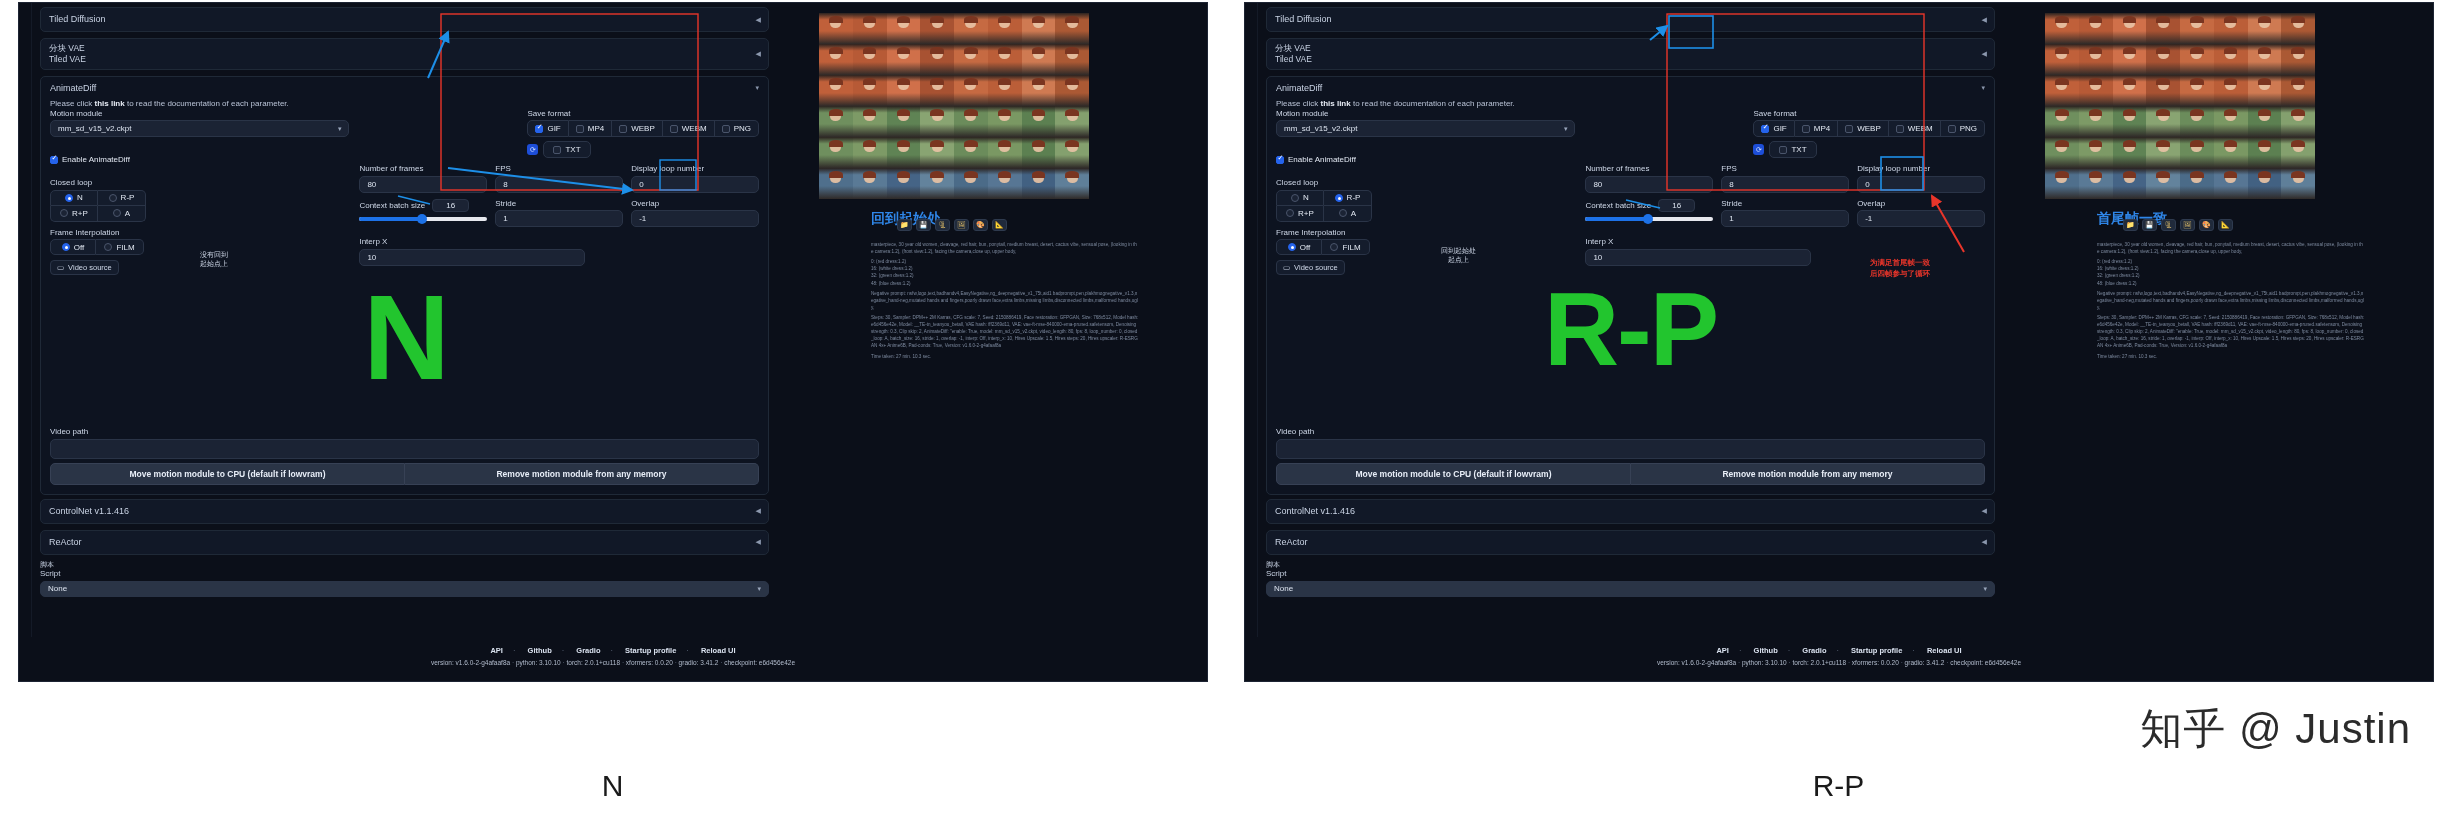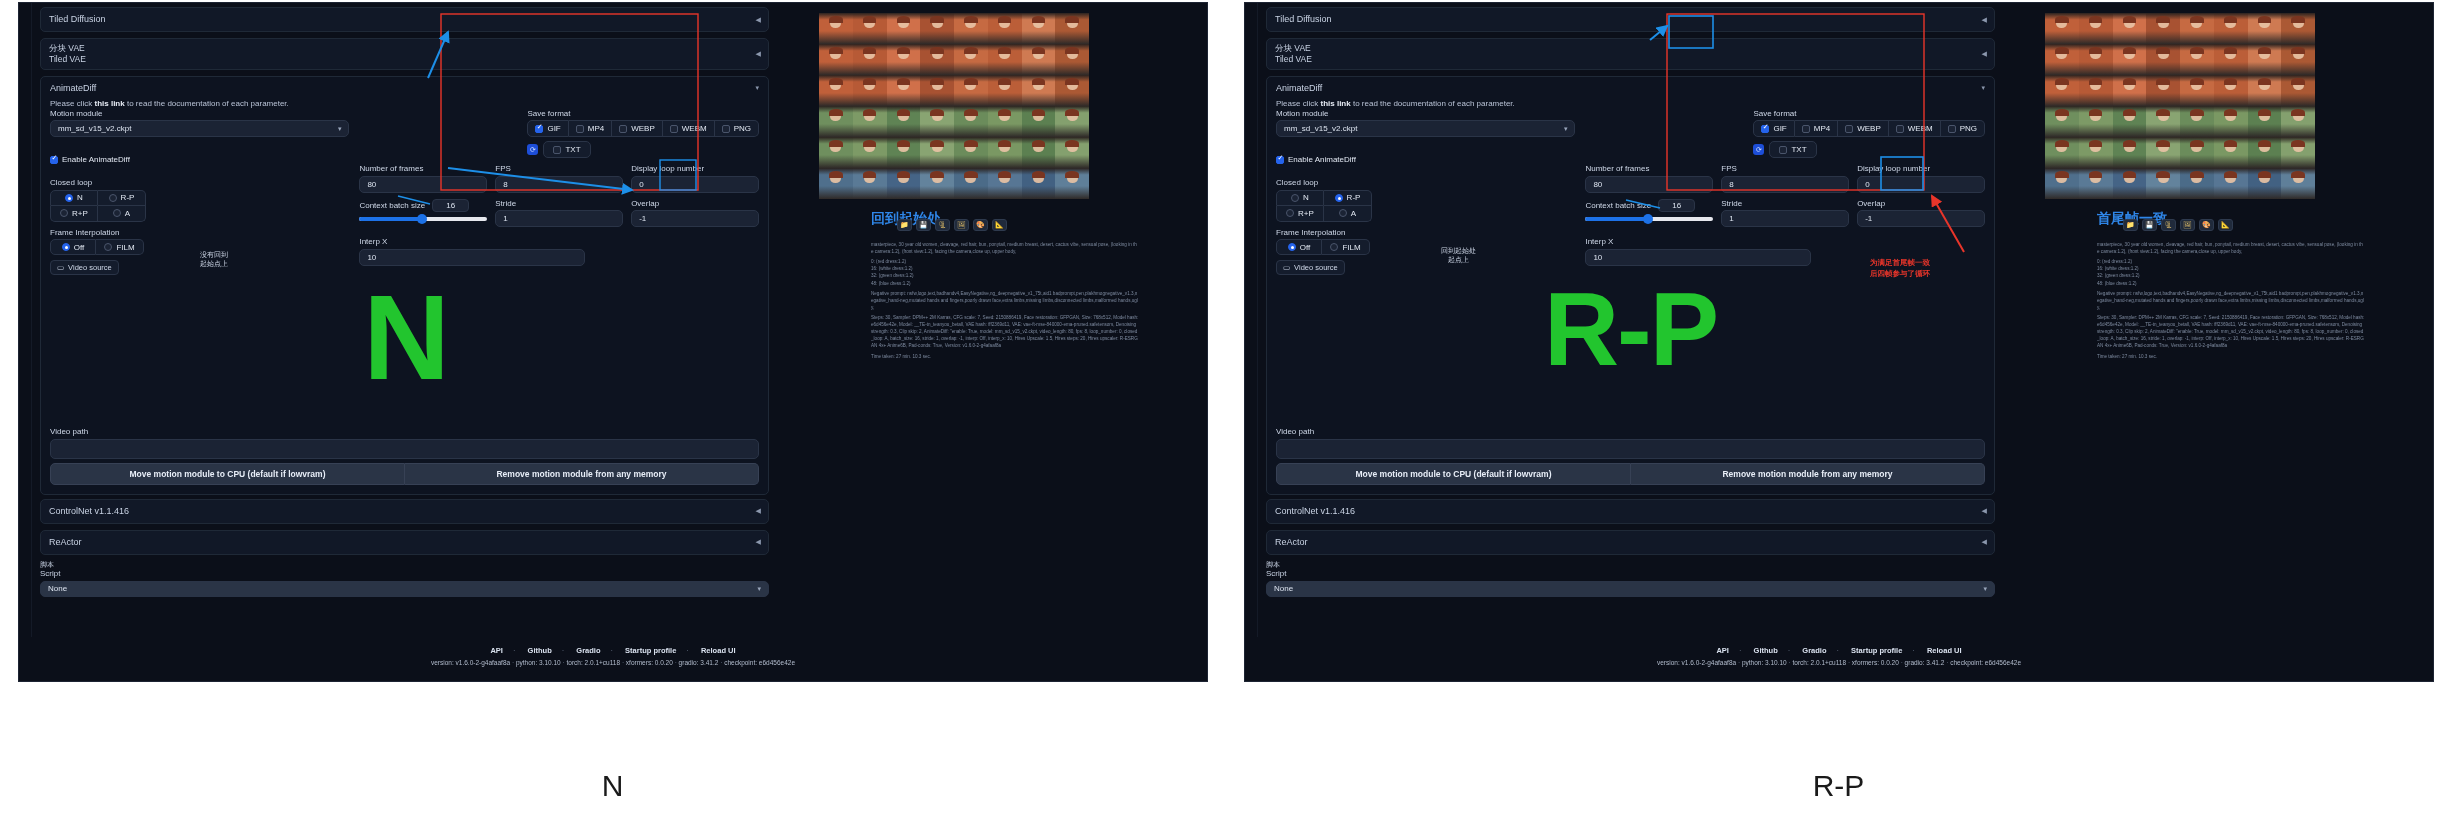--- a/index.html
+++ b/index.html
@@ -1086,15 +1086,16 @@
     <line x1="424" y1="40" x2="441" y2="26" stroke="#1d8fe8" stroke-width="2" marker-end="url(#ah-blue2)"></line>
     <line x1="400" y1="200" x2="434" y2="208" stroke="#1d8fe8" stroke-width="1.6"></line>
     <line x1="738" y1="252" x2="706" y2="196" stroke="#e8352a" stroke-width="2" marker-end="url(#ah-red)"></line>
   </svg>
 
   <div class="cnNote" style="left:215px; top:246px; white-space:pre-line; font-size:7px;">回到起始处
 起点上</div>
   <div class="redtext" style="left:644px; top:258px; white-space:pre-line;">为满足首尾帧一致
 后四帧参与了循环</div>
 
+  <div class="watermark">知乎 @ Justin</div>
 
   <div class="caption">R-P</div>
 </div>
 
 </body></html>

